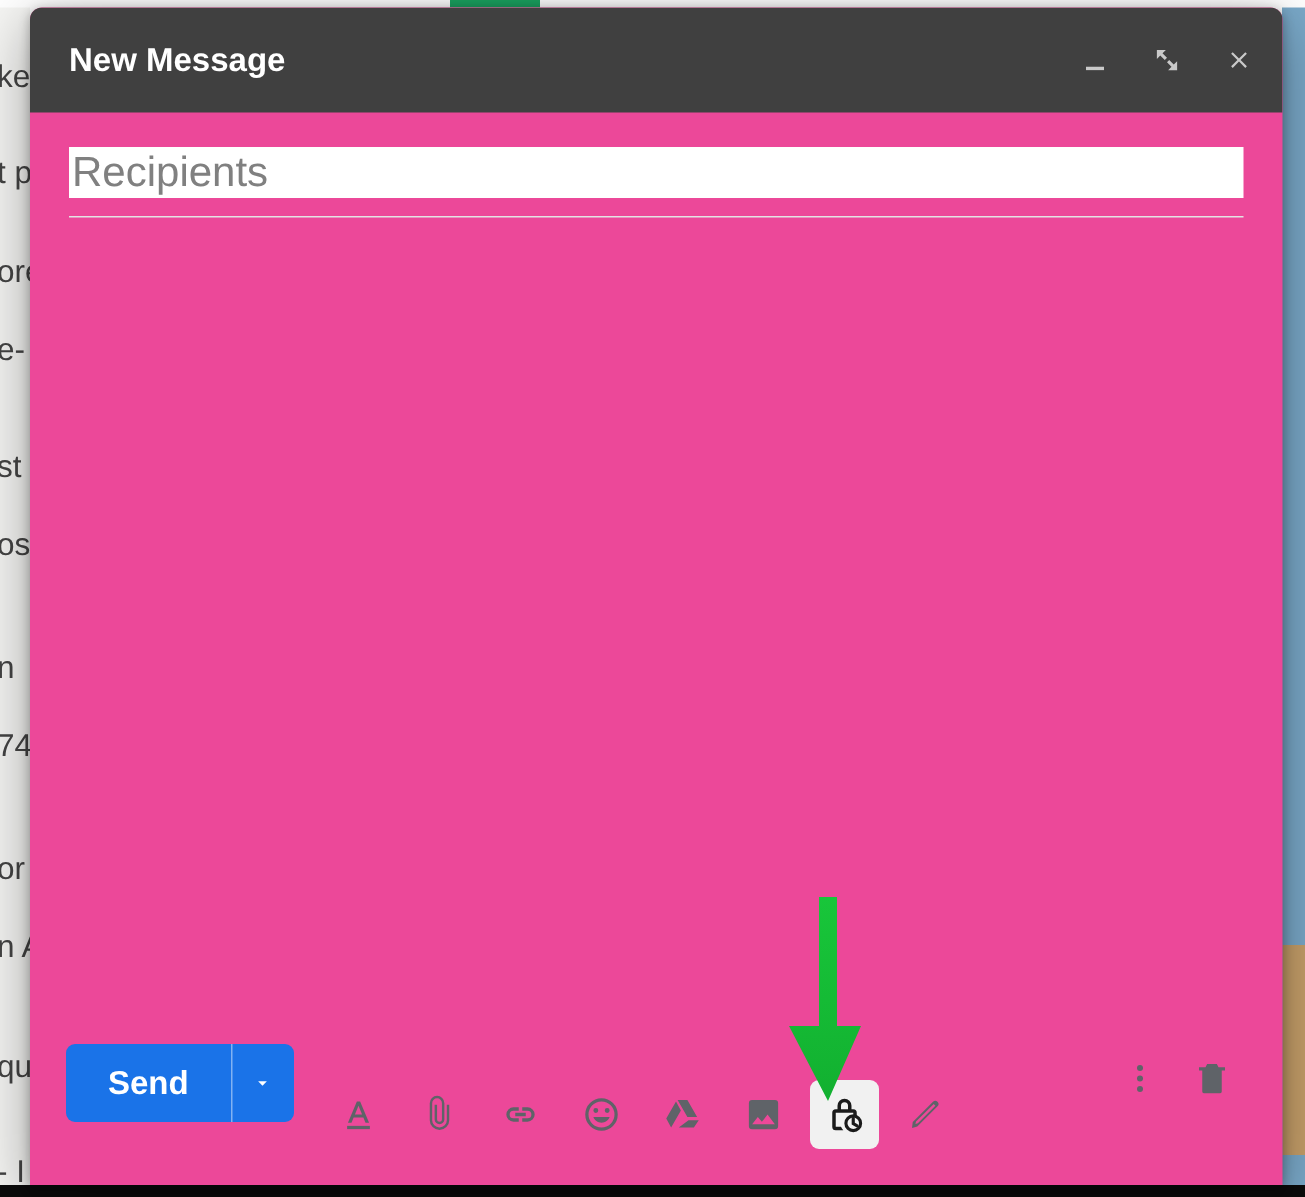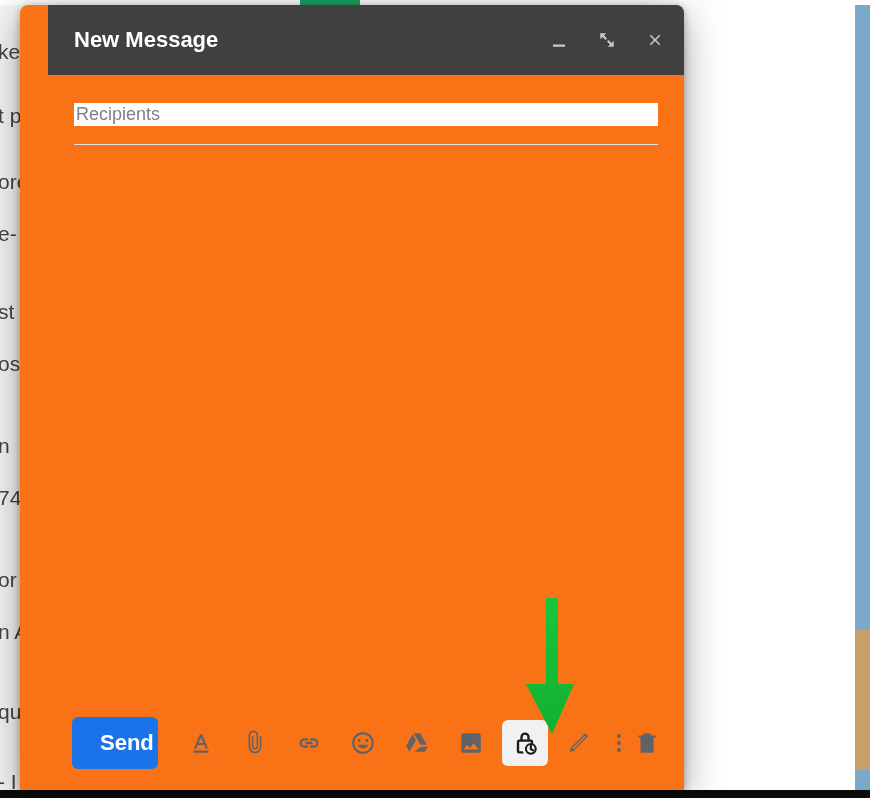--- a/index.html
+++ b/index.html
@@ -33,28 +33,27 @@
     background:#c7a06a;
   }
   .bg-bottom {
     position:absolute; left:0; right:0; bottom:0; height:8px;
     background:#0b0b0b;
   }
 
   .compose {
     position: absolute;
     left: 20px; top: 5px;
-    width: 664px;
+    width: 835px;
     height: 785px;
-    background: #f97316;
+    background: #ec4899;
     border-radius: 8px 8px 0 0;
     box-shadow: 0 10px 40px rgba(0,0,0,.35), 0 2px  8px rgba(0,0,0,.3);
     display:flex; flex-direction:column;
     overflow:hidden;
-    padding-left:28px;
   }
   .titlebar {
     background:#404040;
     color:#fff;
     display:flex; align-items:center;
     padding:0 18px 0 26px;
     height:70px;
     font-size:22px;
     font-weight:600;
   }
@@ -69,35 +68,35 @@
   .fields {
     padding: 10px 26px 0 26px;
   }
   .field-row {
     border-bottom:1px solid #e3e3e3;
     height:60px;
     display:flex; align-items:center;
   }
   .field-row input {
     border:none; outline:none; width:100%;
-    font-size:18px; color:#222;
+    font-size:28px; color:#222;
   }
   .field-row input::placeholder { color:#808080; }
 
   .body-area {
     flex:1;
     padding: 10px 26px;
     font-size:18px;
     color:#222;
     position:relative;
   }
 
   .toolbar {
     height:94px;
-    display:flex; align-items:center;
+    display:flex; 
     padding:0 24px;
     gap:2px;
   }
   .send-group {
     display:flex;
     border-radius:6px;
     overflow:hidden;
     height:52px;
   }
   .send-main {

